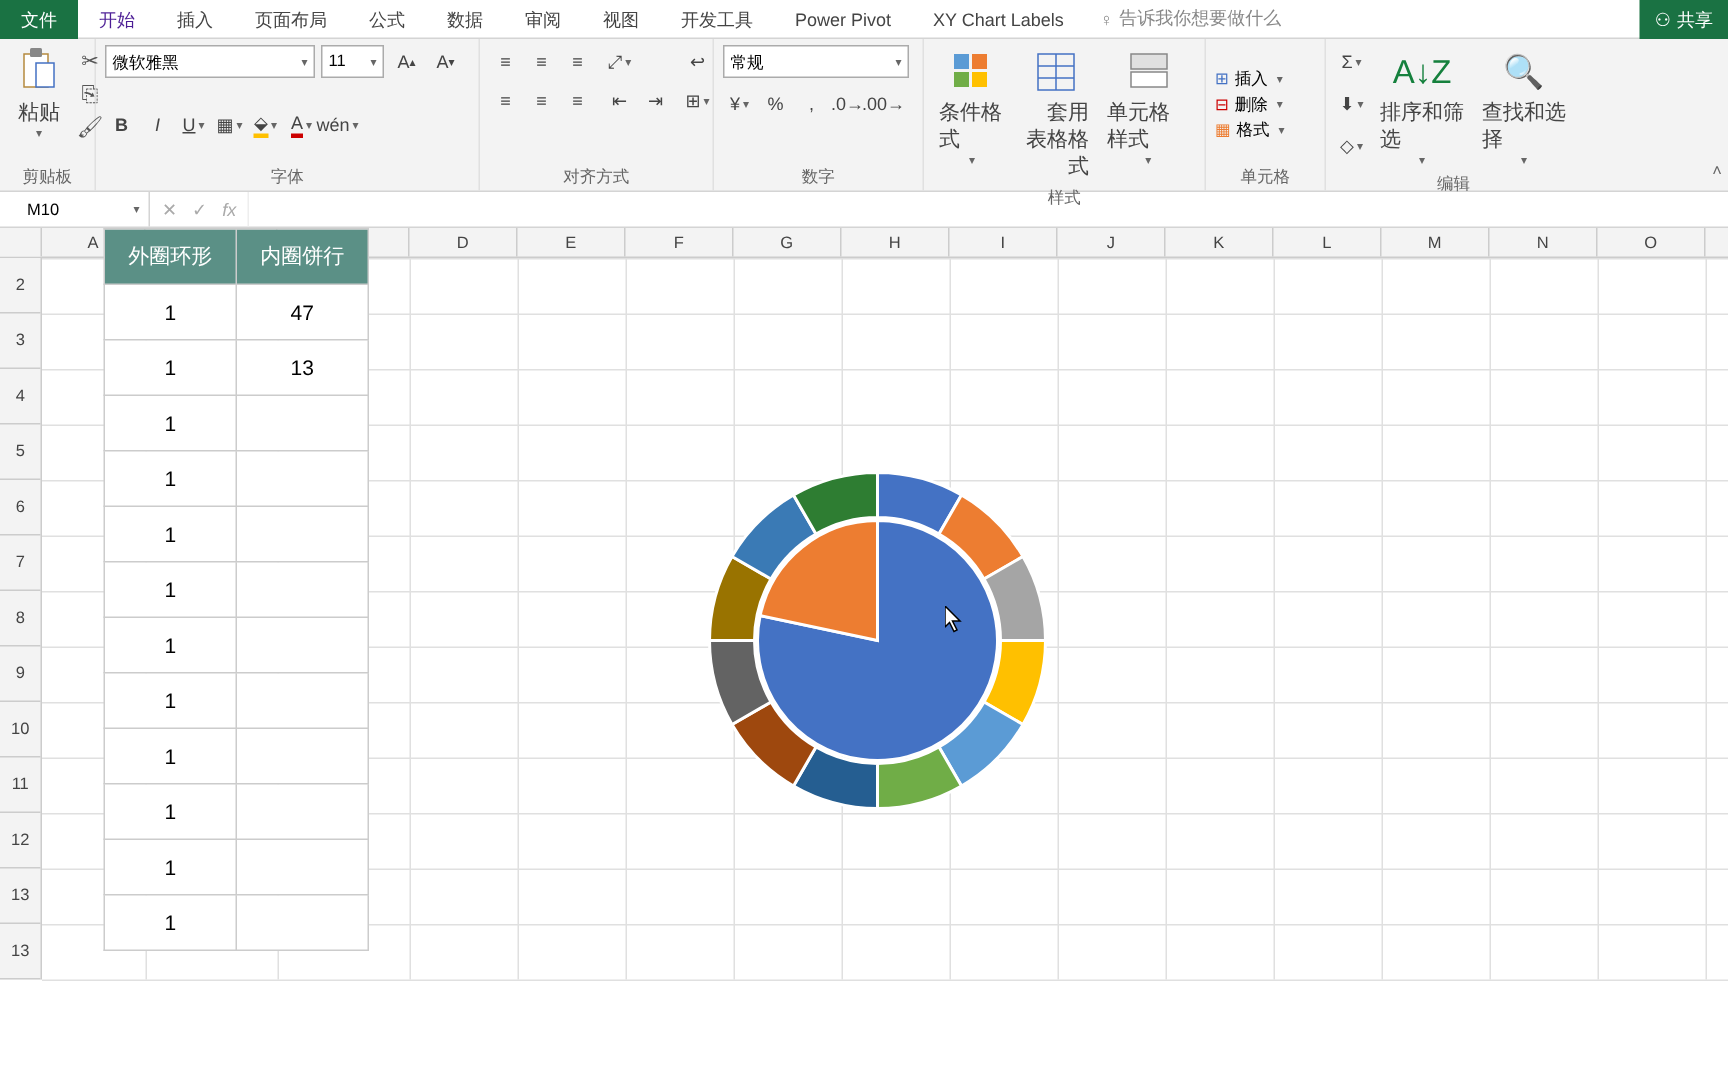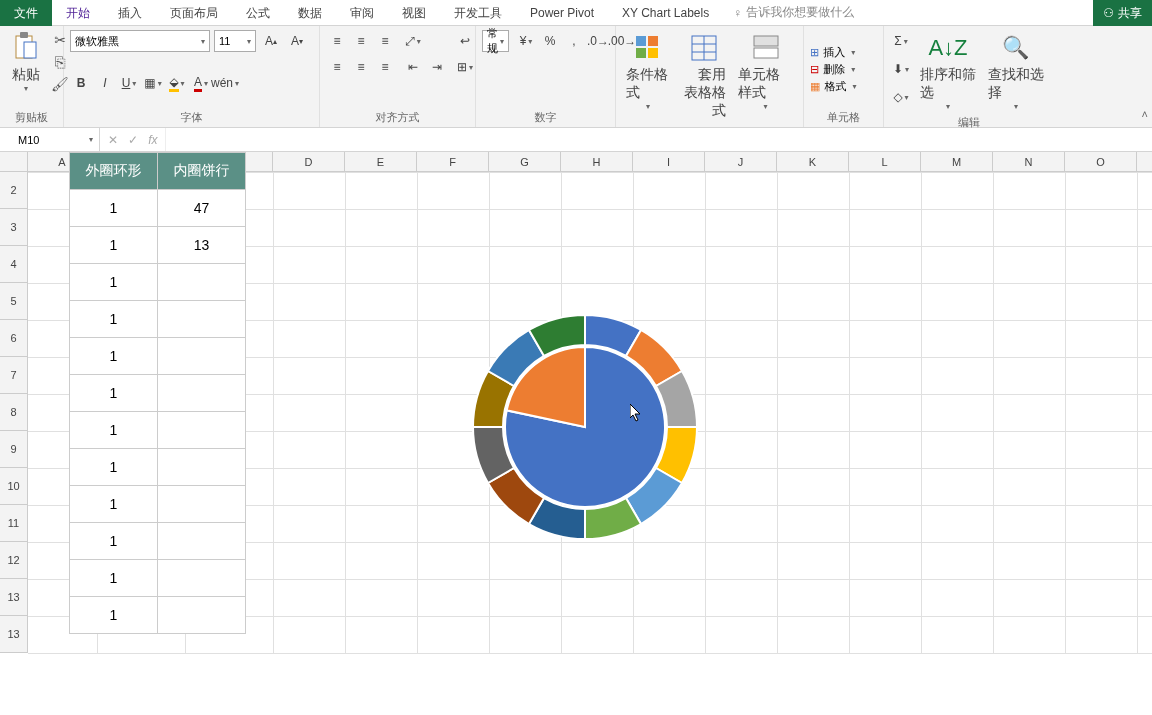--- a/index.html
+++ b/index.html
@@ -188,21 +188,21 @@
       </div>
       <div class="align-grid">
         <div class="icon-btn-sm">↩</div>
         <div class="icon-btn-sm">⊞<span class="tiny-dd">▾</span></div>
       </div>
     </div>
     <div class="ribbon-label">对齐方式</div>
   </div>
 
   <div class="ribbon-group" style="width:140px">
-    <div style="display:flex;flex-direction:row;flex:1;gap:6px">
+    <div style="display:flex;flex-direction:column;flex:1;gap:6px">
       <div class="number-format">
           <span>常规</span>
           <span class="tiny-dd">▾</span>
         </div>
       <div style="display:flex;gap:2px">
         <div class="icon-btn-sm">¥<span class="tiny-dd">▾</span></div>
         <div class="icon-btn-sm">%</div>
         <div class="icon-btn-sm">,</div>
         <div class="icon-btn-sm">.0→</div>
         <div class="icon-btn-sm">.00→</div>
@@ -241,20 +241,21 @@
         <div class="icon-box">
             <svg width="28" height="28">
               <rect x="2" y="2" width="24" height="10" fill="#e0e0e0" stroke="#888"></rect>
               <rect x="2" y="14" width="24" height="10" fill="#fff" stroke="#888"></rect>
             </svg>
           </div>
         <div class="btn-label">单元格样式</div>
         <div class="arrow-down">▾</div>
       </div>
     </div>
+    <div class="ribbon-label">样式</div>
   </div>
 
   <div class="ribbon-group" style="width:80px">
     <div class="cell-ops" style="flex:1;justify-content:center">
       <div class="cell-op-row">
           <span style="color:#4472c4">⊞</span>
           <span>插入</span>
           <span class="tiny-dd">▾</span>
         </div>
       <div class="cell-op-row">

